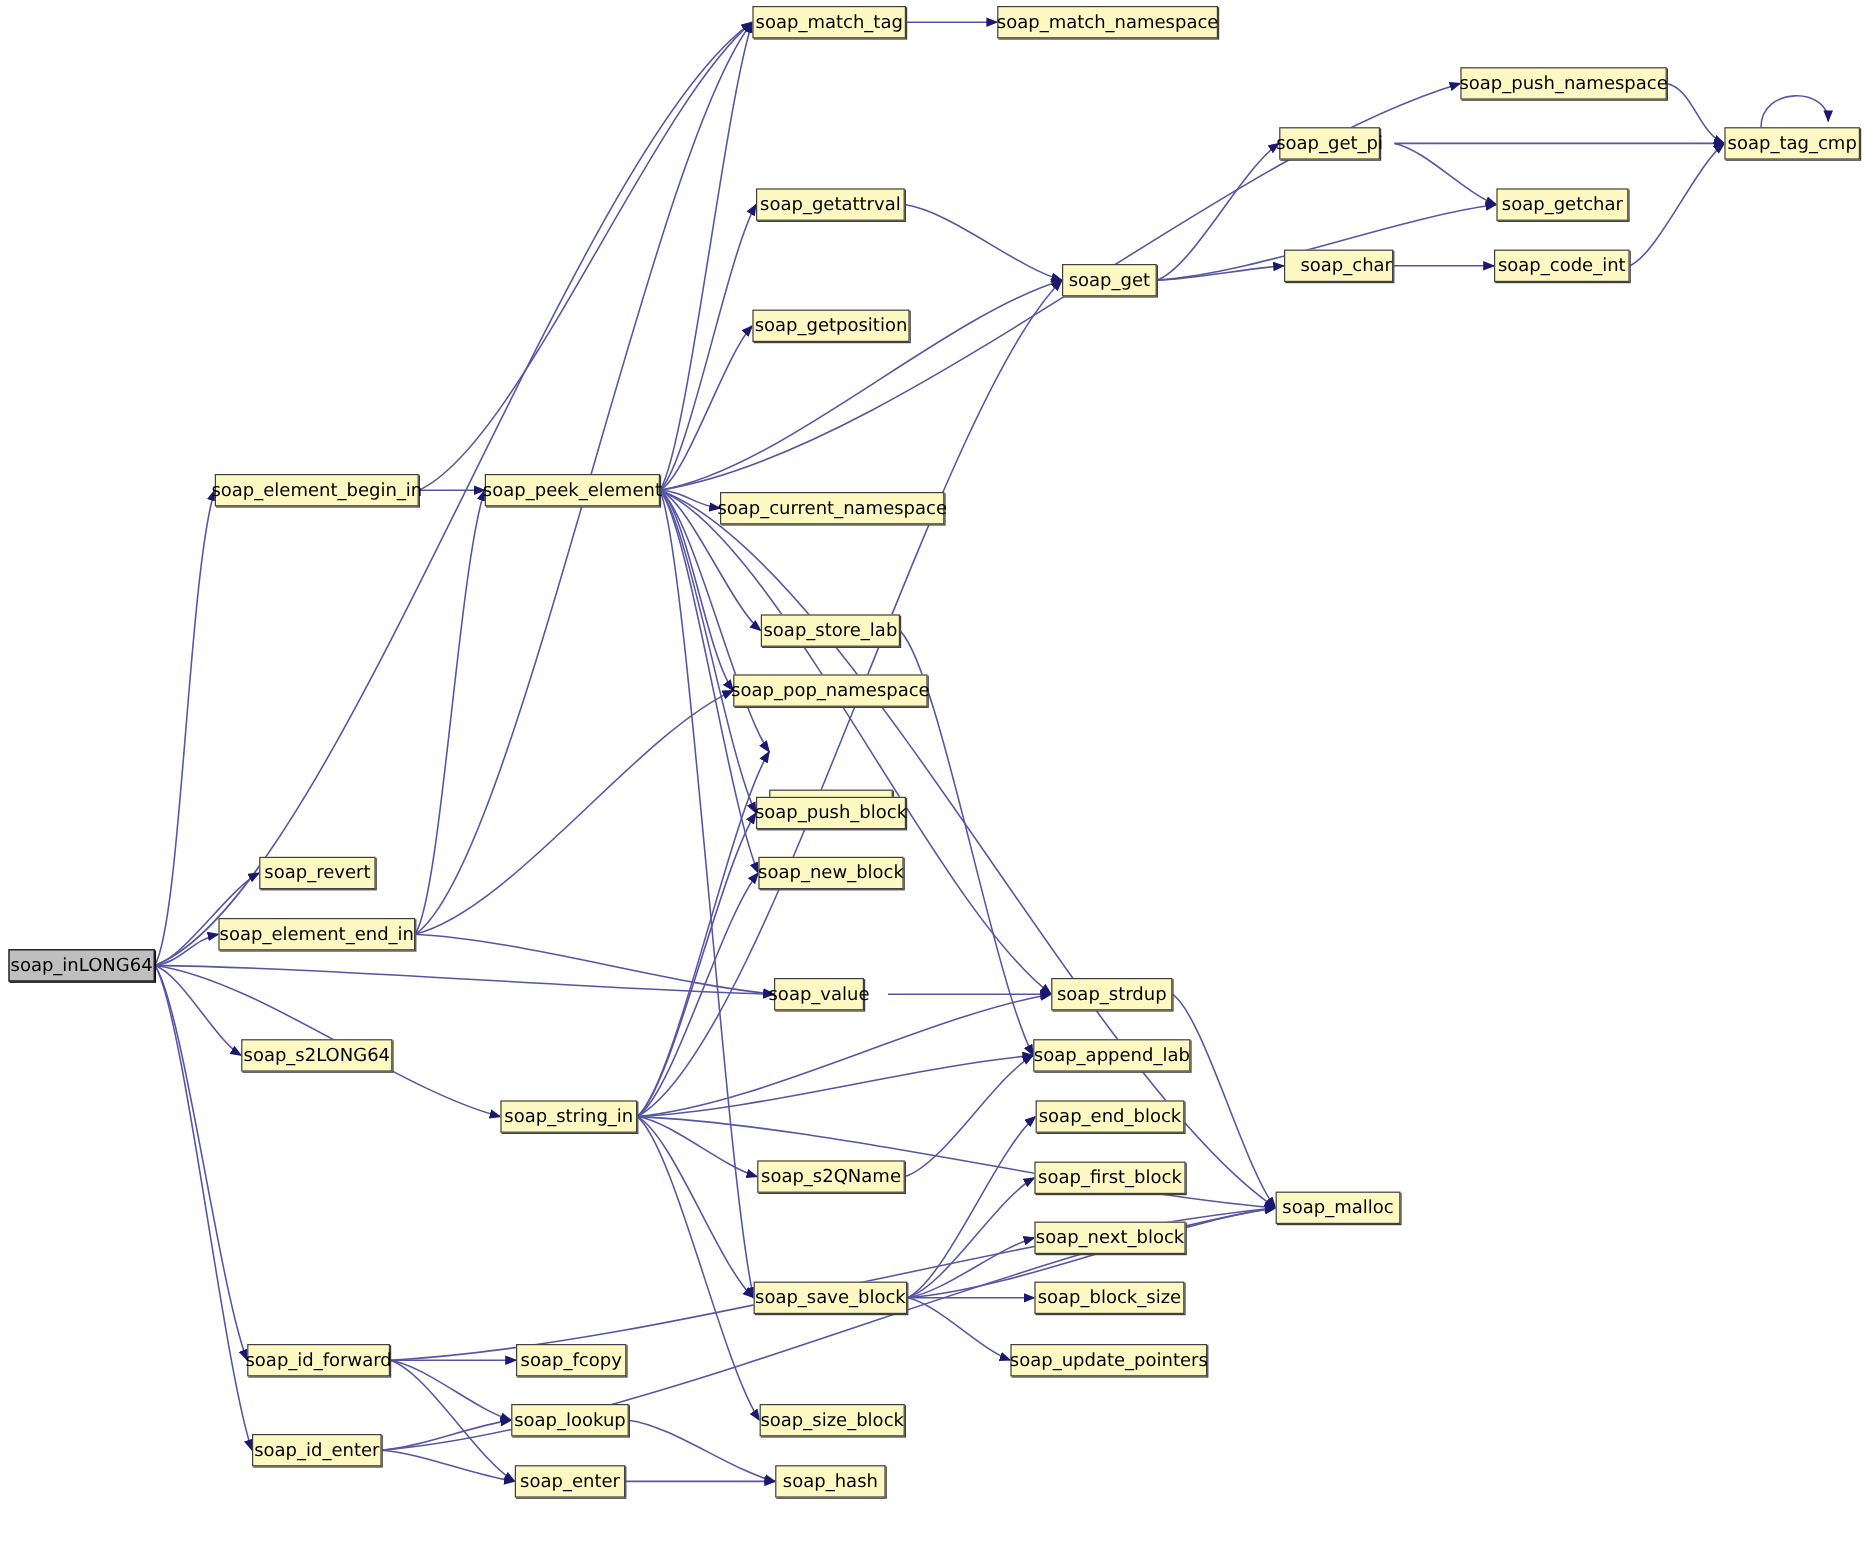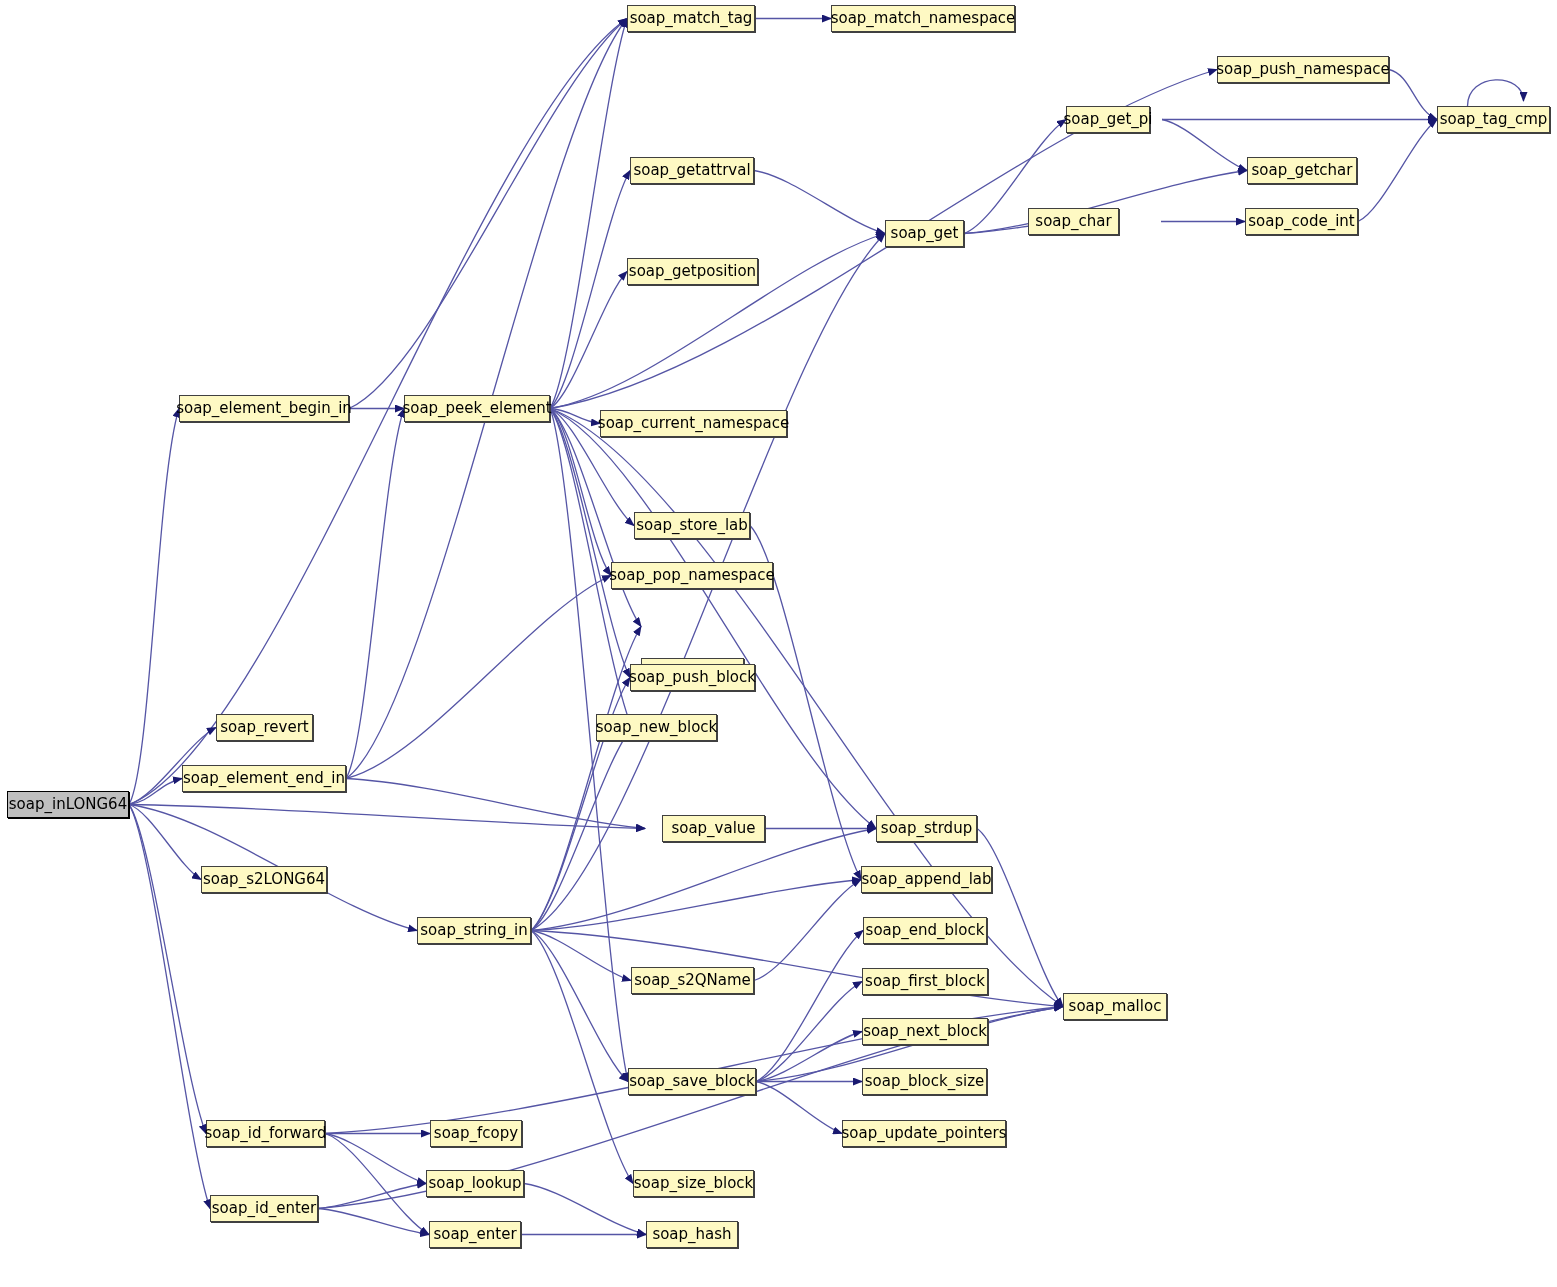--- a/index.html
+++ b/index.html
@@ -160,24 +160,24 @@
       </div>
       <div class="node" style="left: 611px; top: 562px; width: 162px; height: 27px;">
         <span class="label">soap_pop_namespace</span>
       </div>
       <div class="node" style="left: 641px; top: 613px; width: 103px; height: 27px; margin-top: 45px;">
         <span class="label">soap_getutf8</span>
       </div>
       <div class="node" style="left: 630px; top: 664px; width: 125px; height: 27px;">
         <span class="label">soap_push_block</span>
       </div>
-      <div class="node" style="left: 596px; top: 714px; width: 121px; height: 27px;">
+      <div class="node" style="left: 632px; top: 714px; width: 121px; height: 27px;">
         <span class="label">soap_new_block</span>
       </div>
-      <div class="node" style="left: 662px; top: 815px; width: 103px; height: 27px;">
+      <div class="node" style="left: 645px; top: 815px; width: 75px; height: 27px;">
         <span class="label">soap_value</span>
       </div>
       <div class="node" style="left: 631px; top: 967px; width: 123px; height: 27px;">
         <span class="label">soap_s2QName</span>
       </div>
       <div class="node" style="left: 628px; top: 1068px; width: 128px; height: 27px;">
         <span class="label">soap_save_block</span>
       </div>
       <div class="node" style="left: 430px; top: 1120px; width: 92px; height: 27px;">
         <span class="label">soap_fcopy</span>
@@ -214,21 +214,21 @@
       </div>
       <div class="node" style="left: 862px; top: 1068px; width: 125px; height: 27px;">
         <span class="label">soap_block_size</span>
       </div>
       <div class="node" style="left: 842px; top: 1120px; width: 164px; height: 27px;">
         <span class="label">soap_update_pointers</span>
       </div>
       <div class="node" style="left: 831px; top: 5px; width: 184px; height: 27px;">
         <span class="label">soap_match_namespace</span>
       </div>
-      <div class="node" style="left: 1028px; top: 208px; width: 91px; height: 27px;">
+      <div class="node" style="left: 1070px; top: 208px; width: 91px; height: 27px; justify-content: flex-end;">
         <span class="label">soap_char</span>
       </div>
       <div class="node" style="left: 1066px; top: 106px; width: 84px; height: 27px;">
         <span class="label">soap_get_pi</span>
       </div>
       <div class="node" style="left: 1063px; top: 993px; width: 104px; height: 27px;">
         <span class="label">soap_malloc</span>
       </div>
       <div class="node" style="left: 1217px; top: 56px; width: 172px; height: 27px;">
         <span class="label">soap_push_namespace</span>

